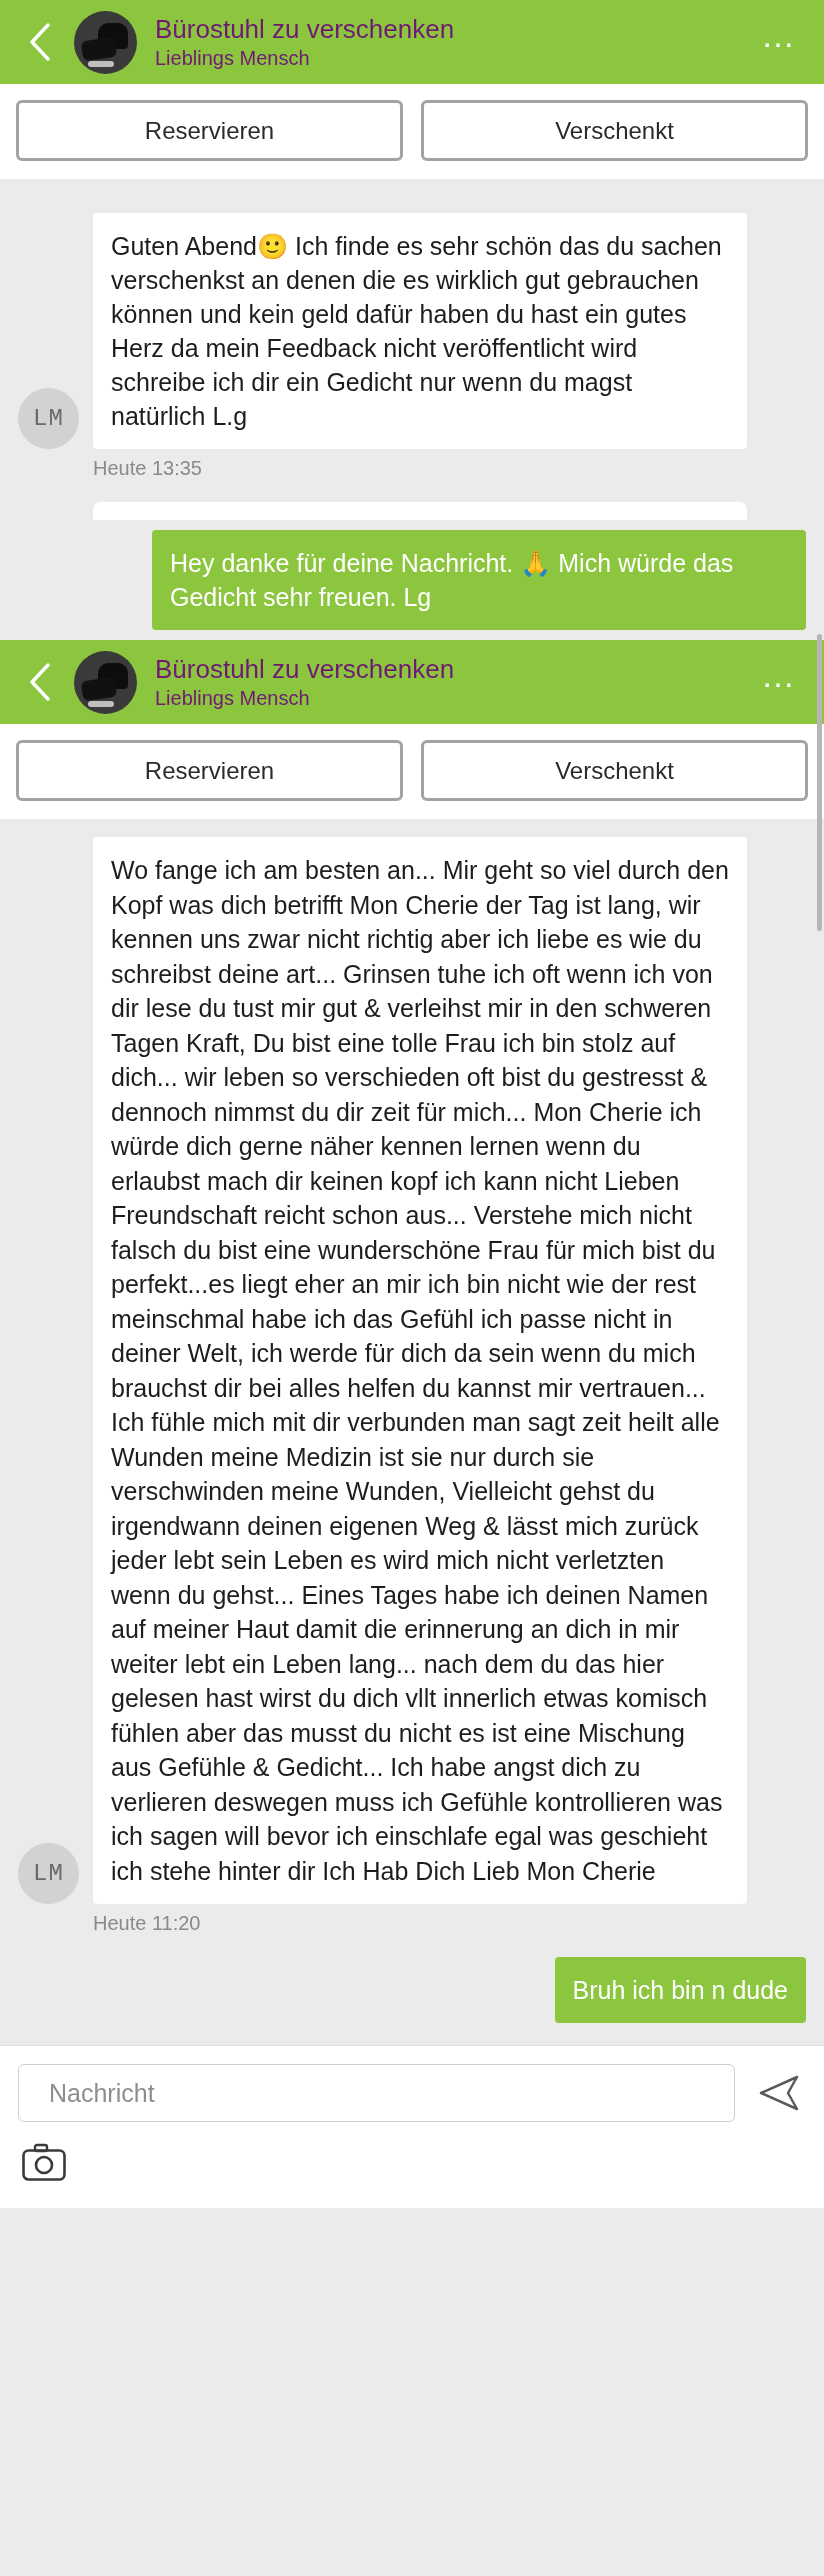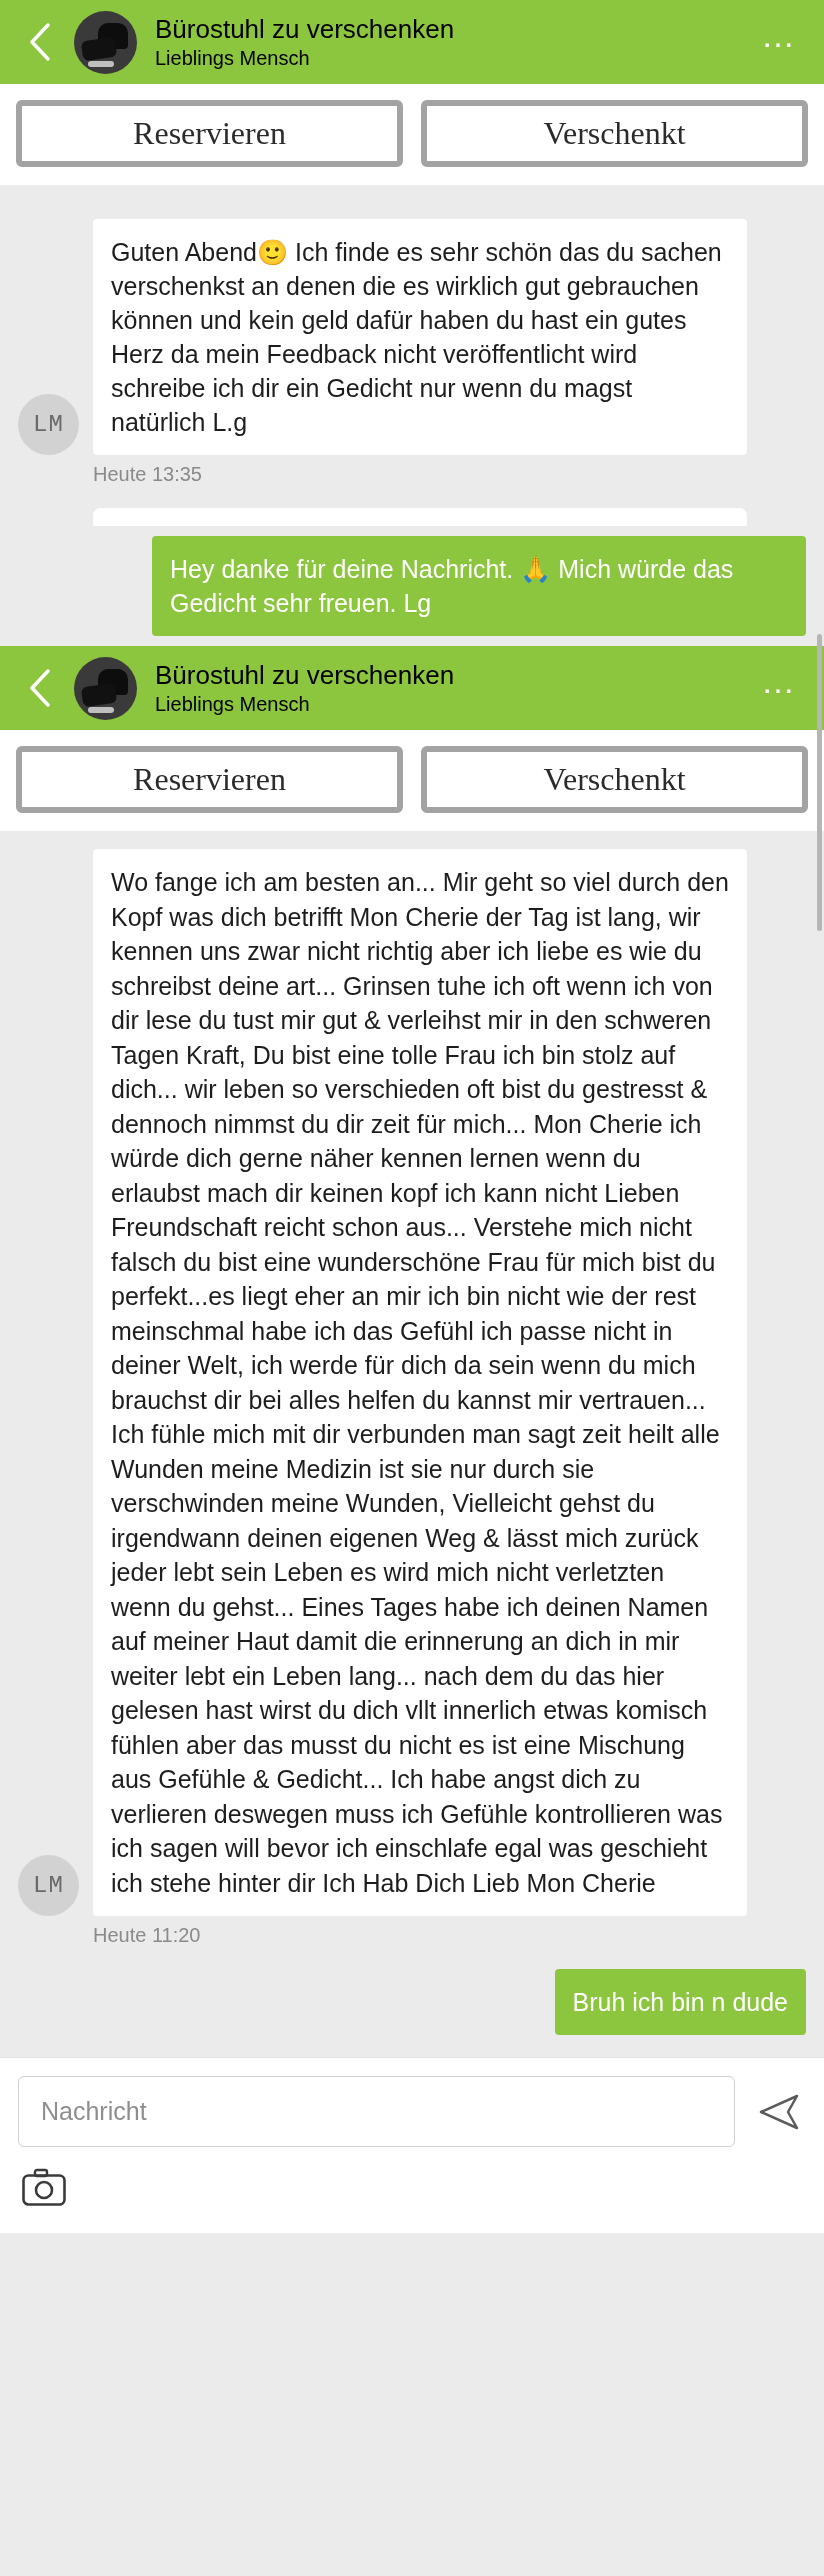--- a/index.html
+++ b/index.html
@@ -75,21 +75,21 @@
     width: 26px;
     height: 6px;
     background: #bfbfbf;
     border-radius: 3px;
     left: 14px;
     top: 50px;
   }
   .titles {
     flex: 1 1 auto;
     min-width: 0;
-    color: #000000;
+    color: #701a75;
     line-height: 1.22;
     padding-right: 8px;
   }
   .title-main {
     font-size: 26px;
     font-weight: 400;
     white-space: nowrap;
     overflow: hidden;
     text-overflow: ellipsis;
   }
@@ -118,30 +118,30 @@
   
   .action-bar {
     display: flex;
     gap: 18px;
     padding: 16px 16px 18px 16px;
     background: #ffffff;
   }
   .action-btn {
     flex: 1 1 0;
     height: 55px;
-    border: 6px solid #a3a3a3;
+    border: 3px solid #a3a3a3;
     border-radius: 6px;
     background: #ffffff;
     color: #2b2b2b;
-    font-size: 32px;
-    display: flex;
-    align-items: center;
-    justify-content: center;
-    cursor: pointer;
-    font-family: Liberation Serif, serif;
+    font-size: 24px;
+    display: flex;
+    align-items: center;
+    justify-content: center;
+    cursor: pointer;
+    font-family: Liberation Sans, sans-serif;
   }
 
   
   .chat {
     background: #ebebeb;
     padding: 34px 0 0 0;
     position: relative;
   }
   .row {
     display: flex;
@@ -213,27 +213,27 @@
   .composer {
     background: #ffffff;
     padding: 18px 18px 10px 18px;
     display: flex;
     align-items: center;
     gap: 16px;
     border-top: 1px solid #e2e2e2;
   }
   .msg-input {
     flex: 1 1 auto;
-    height: 71px;
+    height: 58px;
     border: 1px solid #cfcfcf;
     border-radius: 6px;
     background: #ffffff;
     font-size: 25px;
     color: #2b2b2b;
-    padding: 0 22px;
+    padding: 0 30px;
     box-sizing: border-box;
     font-family: "Liberation Sans", sans-serif;
     outline: none;
   }
   .msg-input::placeholder { color: #8e8e8e; }
   .send-icon {
     width: 55px;
     height: 55px;
     flex: 0 0 auto;
     display: flex;

